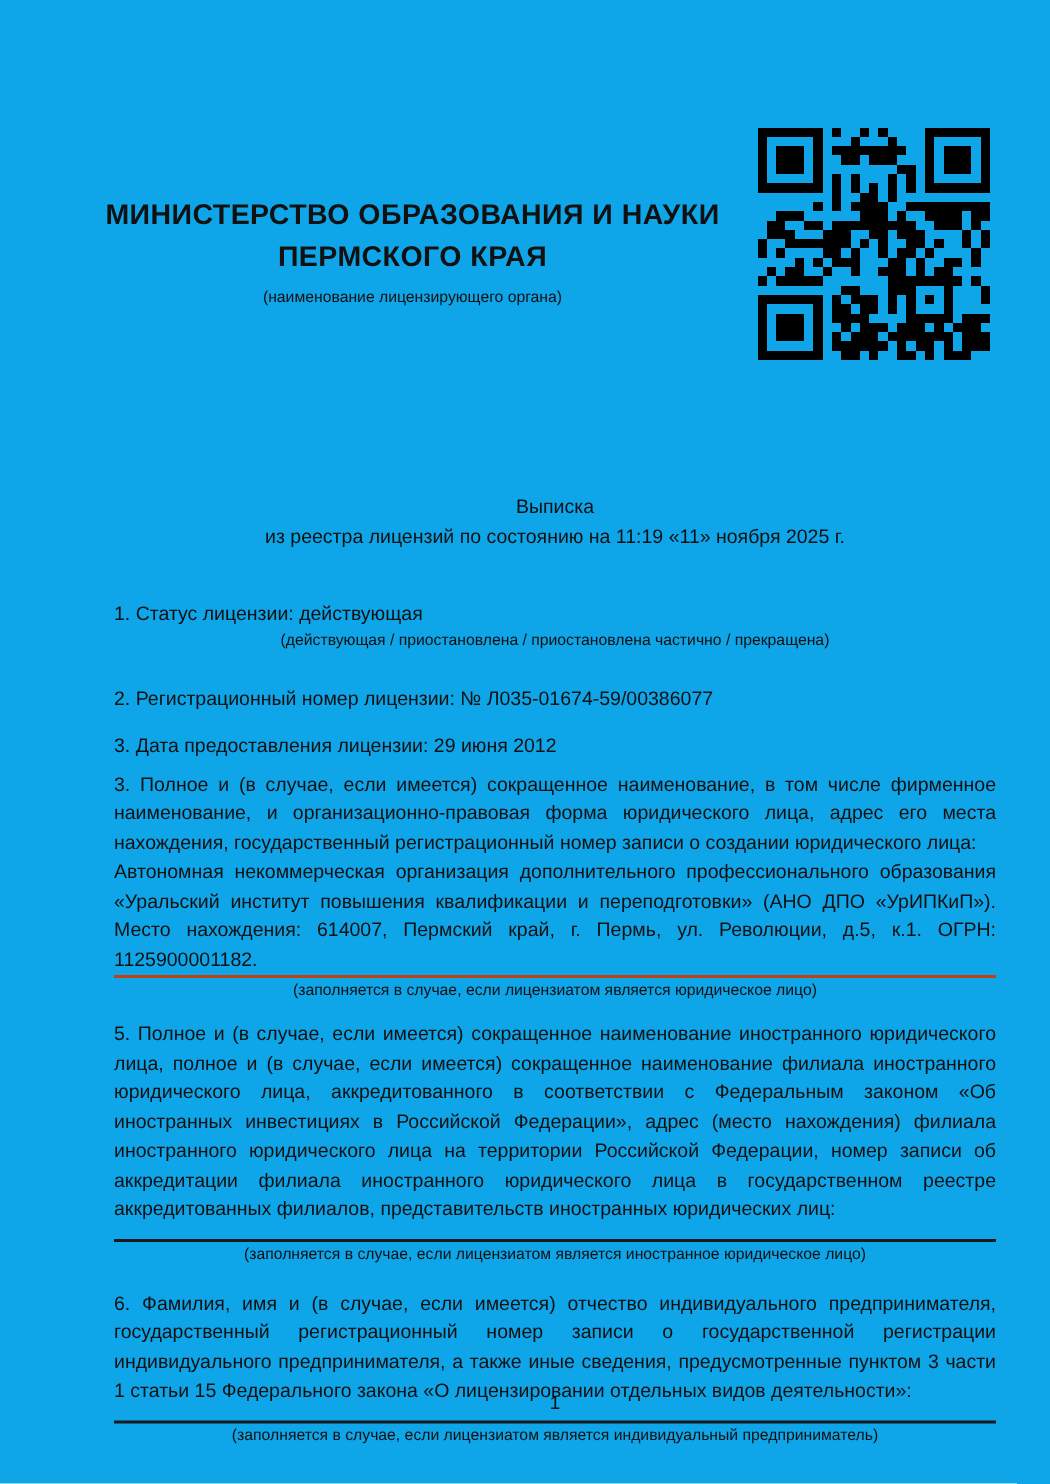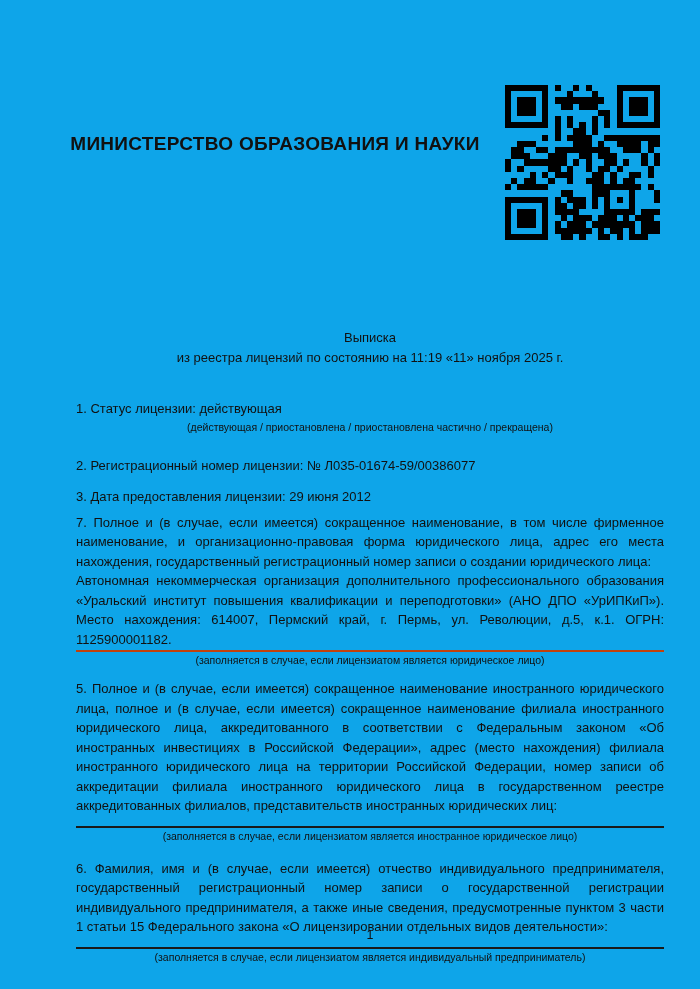--- a/index.html
+++ b/index.html
@@ -90,20 +90,22 @@
     font-size: 12.5px;
   }
 </style>
 </head>
 <body>
 
 <div class="page">
 
   <div class="ministry-block">
     <div class="ministry-line">МИНИСТЕРСТВО ОБРАЗОВАНИЯ И НАУКИ</div>
+    <div class="ministry-line">ПЕРМСКОГО КРАЯ</div>
+    <div class="ministry-caption">(наименование лицензирующего органа)</div>
   </div>
 
   <svg class="qr-code" viewBox="0 0 25 25" shape-rendering="crispEdges" aria-hidden="true">
       <path d="M8 0h1v1h-1zM11 0h1v1h-1zM13 0h1v1h-1zM10 1h1v1h-1zM14 1h1v1h-1zM8 2h1v1h-1zM9 2h1v1h-1zM10 2h1v1h-1zM11 2h1v1h-1zM12 2h1v1h-1zM13 2h1v1h-1zM14 2h1v1h-1zM15 2h1v1h-1zM9 3h1v1h-1zM10 3h1v1h-1zM12 3h1v1h-1zM13 3h1v1h-1zM14 3h1v1h-1zM15 4h1v1h-1zM16 4h1v1h-1zM8 5h1v1h-1zM10 5h1v1h-1zM14 5h1v1h-1zM16 5h1v1h-1zM8 6h1v1h-1zM10 6h1v1h-1zM12 6h1v1h-1zM14 6h1v1h-1zM16 6h1v1h-1zM8 7h1v1h-1zM11 7h1v1h-1zM12 7h1v1h-1zM14 7h1v1h-1zM6 8h1v1h-1zM8 8h1v1h-1zM10 8h1v1h-1zM11 8h1v1h-1zM12 8h1v1h-1zM13 8h1v1h-1zM16 8h1v1h-1zM17 8h1v1h-1zM18 8h1v1h-1zM19 8h1v1h-1zM20 8h1v1h-1zM21 8h1v1h-1zM22 8h1v1h-1zM23 8h1v1h-1zM24 8h1v1h-1zM2 9h1v1h-1zM3 9h1v1h-1zM4 9h1v1h-1zM11 9h1v1h-1zM12 9h1v1h-1zM13 9h1v1h-1zM15 9h1v1h-1zM18 9h1v1h-1zM19 9h1v1h-1zM20 9h1v1h-1zM21 9h1v1h-1zM23 9h1v1h-1zM24 9h1v1h-1zM1 10h1v1h-1zM2 10h1v1h-1zM5 10h1v1h-1zM6 10h1v1h-1zM8 10h1v1h-1zM9 10h1v1h-1zM10 10h1v1h-1zM11 10h1v1h-1zM12 10h1v1h-1zM13 10h1v1h-1zM14 10h1v1h-1zM15 10h1v1h-1zM16 10h1v1h-1zM19 10h1v1h-1zM20 10h1v1h-1zM21 10h1v1h-1zM23 10h1v1h-1zM1 11h1v1h-1zM2 11h1v1h-1zM3 11h1v1h-1zM7 11h1v1h-1zM8 11h1v1h-1zM9 11h1v1h-1zM12 11h1v1h-1zM13 11h1v1h-1zM15 11h1v1h-1zM16 11h1v1h-1zM17 11h1v1h-1zM22 11h1v1h-1zM24 11h1v1h-1zM0 12h1v1h-1zM3 12h1v1h-1zM4 12h1v1h-1zM5 12h1v1h-1zM6 12h1v1h-1zM7 12h1v1h-1zM8 12h1v1h-1zM9 12h1v1h-1zM11 12h1v1h-1zM13 12h1v1h-1zM16 12h1v1h-1zM17 12h1v1h-1zM19 12h1v1h-1zM22 12h1v1h-1zM24 12h1v1h-1zM0 13h1v1h-1zM2 13h1v1h-1zM7 13h1v1h-1zM8 13h1v1h-1zM10 13h1v1h-1zM13 13h1v1h-1zM15 13h1v1h-1zM16 13h1v1h-1zM18 13h1v1h-1zM23 13h1v1h-1zM4 14h1v1h-1zM6 14h1v1h-1zM8 14h1v1h-1zM9 14h1v1h-1zM10 14h1v1h-1zM14 14h1v1h-1zM15 14h1v1h-1zM17 14h1v1h-1zM20 14h1v1h-1zM21 14h1v1h-1zM23 14h1v1h-1zM1 15h1v1h-1zM3 15h1v1h-1zM4 15h1v1h-1zM7 15h1v1h-1zM10 15h1v1h-1zM13 15h1v1h-1zM14 15h1v1h-1zM15 15h1v1h-1zM17 15h1v1h-1zM19 15h1v1h-1zM20 15h1v1h-1zM0 16h1v1h-1zM2 16h1v1h-1zM3 16h1v1h-1zM4 16h1v1h-1zM5 16h1v1h-1zM6 16h1v1h-1zM14 16h1v1h-1zM15 16h1v1h-1zM21 16h1v1h-1zM23 16h1v1h-1zM9 17h1v1h-1zM10 17h1v1h-1zM14 17h1v1h-1zM15 17h1v1h-1zM24 17h1v1h-1zM8 18h1v1h-1zM10 18h1v1h-1zM11 18h1v1h-1zM12 18h1v1h-1zM14 18h1v1h-1zM24 18h1v1h-1zM8 19h1v1h-1zM9 19h1v1h-1zM11 19h1v1h-1zM12 19h1v1h-1zM14 19h1v1h-1zM8 20h1v1h-1zM9 20h1v1h-1zM10 20h1v1h-1zM11 20h1v1h-1zM22 20h1v1h-1zM23 20h1v1h-1zM24 20h1v1h-1zM9 21h1v1h-1zM11 21h1v1h-1zM12 21h1v1h-1zM13 21h1v1h-1zM15 21h1v1h-1zM16 21h1v1h-1zM17 21h1v1h-1zM19 21h1v1h-1zM21 21h1v1h-1zM22 21h1v1h-1zM23 21h1v1h-1zM8 22h1v1h-1zM10 22h1v1h-1zM11 22h1v1h-1zM12 22h1v1h-1zM14 22h1v1h-1zM15 22h1v1h-1zM16 22h1v1h-1zM17 22h1v1h-1zM18 22h1v1h-1zM19 22h1v1h-1zM20 22h1v1h-1zM22 22h1v1h-1zM23 22h1v1h-1zM24 22h1v1h-1zM8 23h1v1h-1zM9 23h1v1h-1zM10 23h1v1h-1zM11 23h1v1h-1zM12 23h1v1h-1zM13 23h1v1h-1zM15 23h1v1h-1zM17 23h1v1h-1zM18 23h1v1h-1zM20 23h1v1h-1zM22 23h1v1h-1zM23 23h1v1h-1zM24 23h1v1h-1zM9 24h1v1h-1zM10 24h1v1h-1zM12 24h1v1h-1zM15 24h1v1h-1zM16 24h1v1h-1zM18 24h1v1h-1zM20 24h1v1h-1zM21 24h1v1h-1zM22 24h1v1h-1z" fill="#000"></path>
       <path fill-rule="evenodd" fill="#000" d="M0 0h7v7h-7z M1 1h5v5h-5z M2 2h3v3h-3z"></path>
       <path fill-rule="evenodd" fill="#000" d="M18 0h7v7h-7z M19 1h5v5h-5z M20 2h3v3h-3z"></path>
       <path fill-rule="evenodd" fill="#000" d="M0 18h7v7h-7z M1 19h5v5h-5z M2 20h3v3h-3z"></path>
       <path fill-rule="evenodd" fill="#000" d="M16 16h5v5h-5z M17 17h3v3h-3z M18 18h1v1h-1z"></path>
     </svg>
 
@@ -121,21 +123,21 @@
 
     <div class="item m-item2">
       <div>2. Регистрационный номер лицензии: № Л035-01674-59/00386077</div>
     </div>
 
     <div class="item m-item3">
       <div>3. Дата предоставления лицензии: 29 июня 2012</div>
     </div>
 
     <div class="item m-item4">
-      <div class="just">7. Полное и (в случае, если имеется) сокращенное наименование, в том числе фирменное наименование, и организационно-правовая форма юридического лица, адрес его места нахождения, государственный регистрационный номер записи о создании юридического лица:</div>
+      <div class="just">3. Полное и (в случае, если имеется) сокращенное наименование, в том числе фирменное наименование, и организационно-правовая форма юридического лица, адрес его места нахождения, государственный регистрационный номер записи о создании юридического лица:</div>
       <div class="just underlined">Автономная некоммерческая организация дополнительного профессионального образования «Уральский институт повышения квалификации и переподготовки» (АНО ДПО «УрИПКиП»). Место нахождения: 614007, Пермский край, г. Пермь, ул. Революции, д.5, к.1. ОГРН: 1125900001182.</div>
       <div class="fill-caption">(заполняется в случае, если лицензиатом является юридическое лицо)</div>
     </div>
 
     <div class="item m-item5">
       <div class="just">5. Полное и (в случае, если имеется) сокращенное наименование иностранного юридического лица, полное и (в случае, если имеется) сокращенное наименование филиала иностранного юридического лица, аккредитованного в соответствии с Федеральным законом «Об иностранных инвестициях в Российской Федерации», адрес (место нахождения) филиала иностранного юридического лица на территории Российской Федерации, номер записи об аккредитации филиала иностранного юридического лица в государственном реестре аккредитованных филиалов, представительств иностранных юридических лиц:</div>
       <div class="blank-rule"></div>
       <div class="fill-caption">(заполняется в случае, если лицензиатом является иностранное юридическое лицо)</div>
     </div>
 

